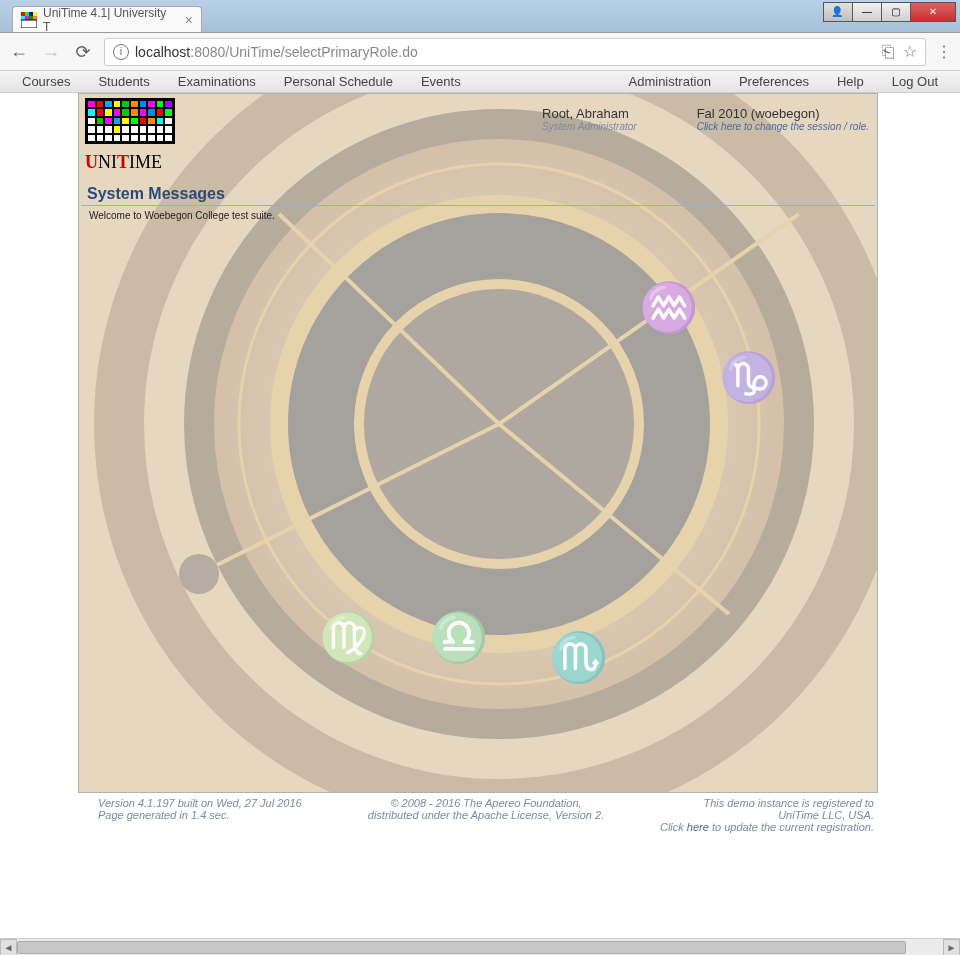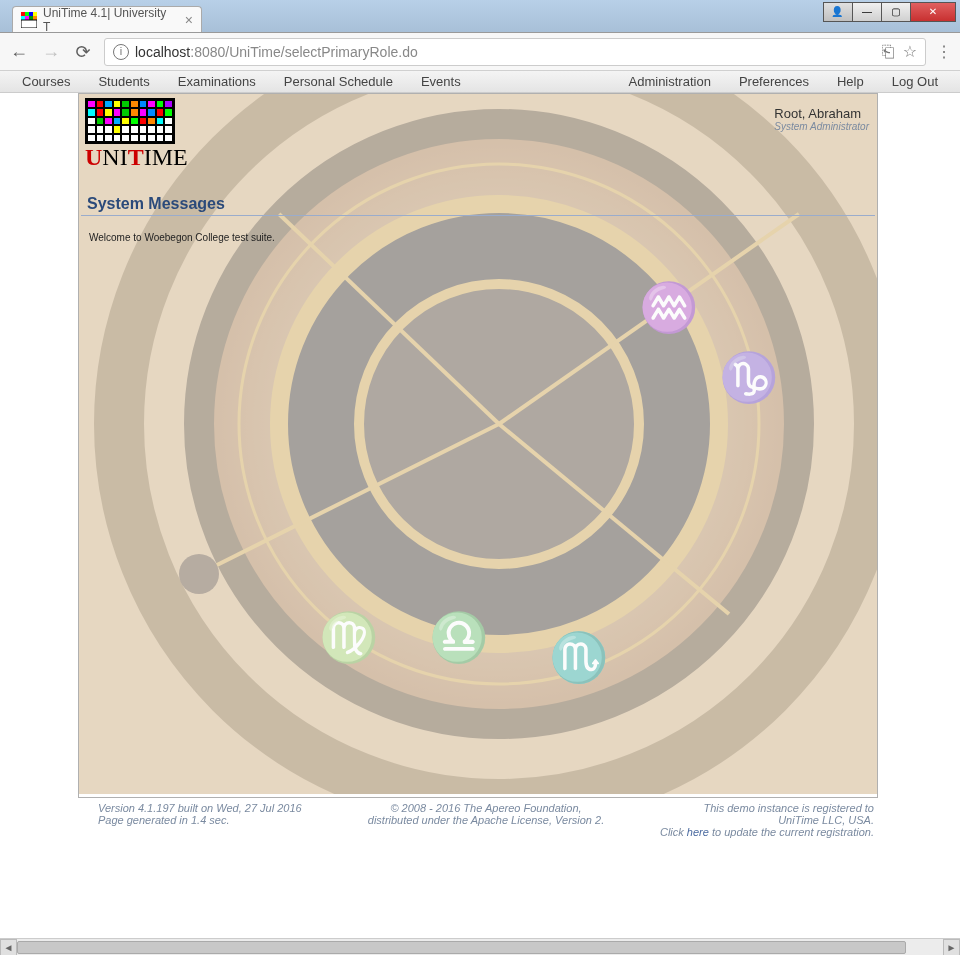--- a/index.html
+++ b/index.html
@@ -177,22 +177,22 @@
       height: 46px;
       border: 2px solid #000;
       background: #fff;
       display: grid;
       grid-template-columns: repeat(10, 1fr);
       grid-template-rows: repeat(5, 1fr);
     }
     .logo-grid div { border: 0.5px solid #000; }
     .logo-text {
       font-family: "Times New Roman", serif;
-      font-size: 24px;
-      margin-top: 0;
+      font-size: 18px;
+      margin-top: 8px;
     }
     .logo-text .u { color: #c00; font-weight: bold; }
     .logo-text .ni { color: #000; }
     .logo-text .t { color: #c00; font-weight: bold; }
     .logo-text .ime { color: #000; }
     .header-right {
       flex: 1;
       text-align: right;
     }
     .app-title {
@@ -230,21 +230,21 @@
       color: #7a8aa0;
       font-style: italic;
     }
     .user-sub.link { color: #4a6aa0; cursor: pointer; }
     .sys-msg-title {
       color: #2b4a7a;
       font-weight: bold;
       font-size: 16px;
       padding: 10px 6px 2px 6px;
       border-bottom: 1px solid #9aaccc;
-      margin: 12px 2px;
+      margin: 0 2px;
     }
     .sys-msg-body {
       font-size: 10px;
       padding: 4px 10px;
       color: #222;
     }
     .footer {
       width: 800px;
       margin: 2px auto 0 auto;
       font-size: 11px;
@@ -449,20 +449,24 @@
               <div class="logo-text">
                 <span class="u">U</span><span class="ni">NI</span><span class="t">T</span><span class="ime">IME</span>
               </div>
             </div>
             <div class="header-right">
               <div class="user-row">
                 <div class="user-block">
                   <div>Root, Abraham</div>
                   <div class="user-sub">System Administrator</div>
                 </div>
+                <div class="user-block">
+                  <div>Fal 2010 (woebegon)</div>
+                  <div class="user-sub link">Click here to change the session / role.</div>
+                </div>
               </div>
             </div>
           </div>
 
           <div class="sys-msg-title">System Messages</div>
           <div class="sys-msg-body">Welcome to Woebegon College test suite.</div>
 
           <div style="height:550px"></div>
         </div>
       </div>

